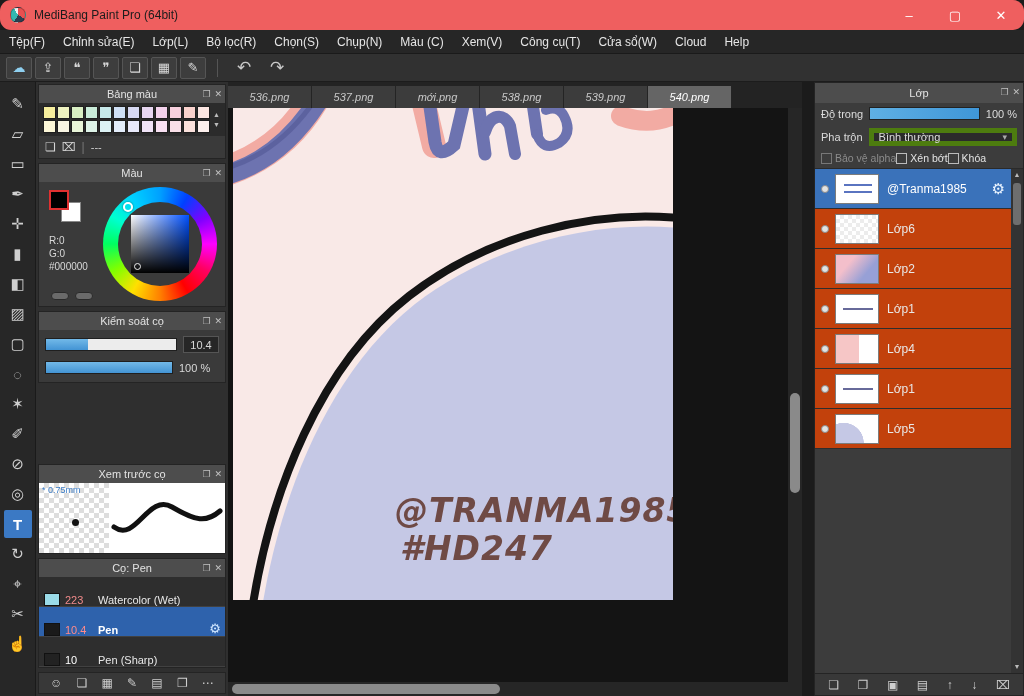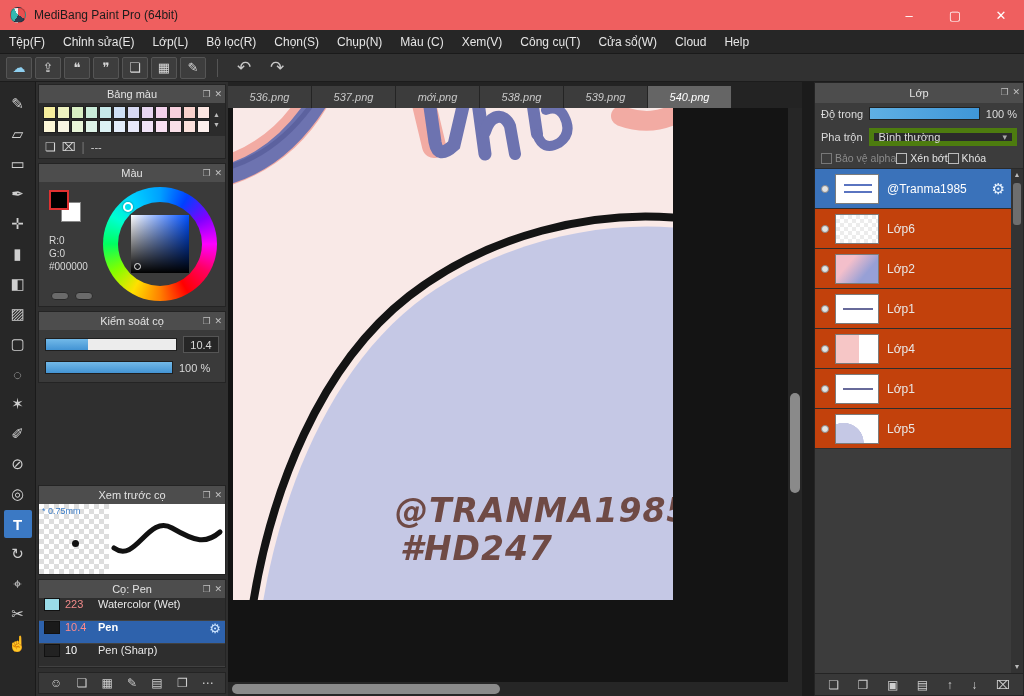--- a/index.html
+++ b/index.html
@@ -1,20 +1,20 @@
 <!DOCTYPE html>
 <html><head>
 <meta charset="utf-8">
 <style>
   * { margin:0; padding:0; box-sizing:border-box; user-select:none; }
   html,body { width:1024px; height:696px; overflow:hidden; }
   body { font-family:"Liberation Sans", sans-serif; background:#1b1b1b; color:#ddd; font-size:12px; }
 
   
-  .titlebar { height:30px; background:#ef5f5f; display:flex; align-items:center; }
+  .titlebar { height:30px; background:#ef5f5f; display:flex; align-items:center;border-radius:11px; }
   .app-icon { width:16px; height:16px; border-radius:50%; margin:0 8px 0 10px;
     background: conic-gradient(from 210deg,#35b8b0 0 33%,#f2f2f2 33% 41%,#e85050 41% 75%,#2d3e50 75% 100%);
     border:1px solid rgba(0,0,0,.25); }
   .title-text { color:#1c1c1c; font-size:12px; }
   .win-controls { margin-left:auto; display:flex; height:100%; }
   .win-btn { width:46px; height:100%; display:flex; align-items:center; justify-content:center;
     color:#fff; font-size:13px; }
 
   
   .menubar { height:24px; background:#262626; display:flex; align-items:center; border-bottom:1px solid #1a1a1a; }
@@ -88,21 +88,21 @@
   
   .pv-body { height:70px; background:#fff; display:flex; position:relative; }
   .pv-checker { width:70px; position:relative;
     background:conic-gradient(#ddd 25%,#fff 0 50%,#ddd 0 75%,#fff 0); background-size:10px 10px; }
   .pv-label { position:absolute; left:3px; top:2px; color:#3b7dc8; font-size:9px; }
   .pv-dot { position:absolute; left:33px; top:36px; width:7px; height:7px; background:#111; border-radius:50%; }
   .pv-stroke { flex:1; background:#fff; }
 
   
   .bl-rows { background:#2e2e2e; }
-  .bl-row { height:23px; display:flex; align-items:flex-start; gap:5px; padding:0 4px 0 5px;
+  .bl-row { height:30px; display:flex; align-items:flex-end; gap:5px; padding:0 4px 0 5px;
     border-bottom:1px solid #414141; }
   .bl-row.sel { background:#2e62ac; }
   .bl-sw { width:16px; height:13px; border:1px solid #111; }
   .bl-size { width:28px; font-size:11px; }
   .bl-name { font-size:11px; color:#e8e8e8; }
   .bl-row.sel .bl-name { color:#fff; font-weight:bold; }
   .bl-gear { margin-left:auto; color:#cfe6ff; font-size:13px; }
 
   .lp-spacer { flex:1; }
   .left-footer { height:22px; background:#383838; border:1px solid #242424; display:flex; align-items:center;

